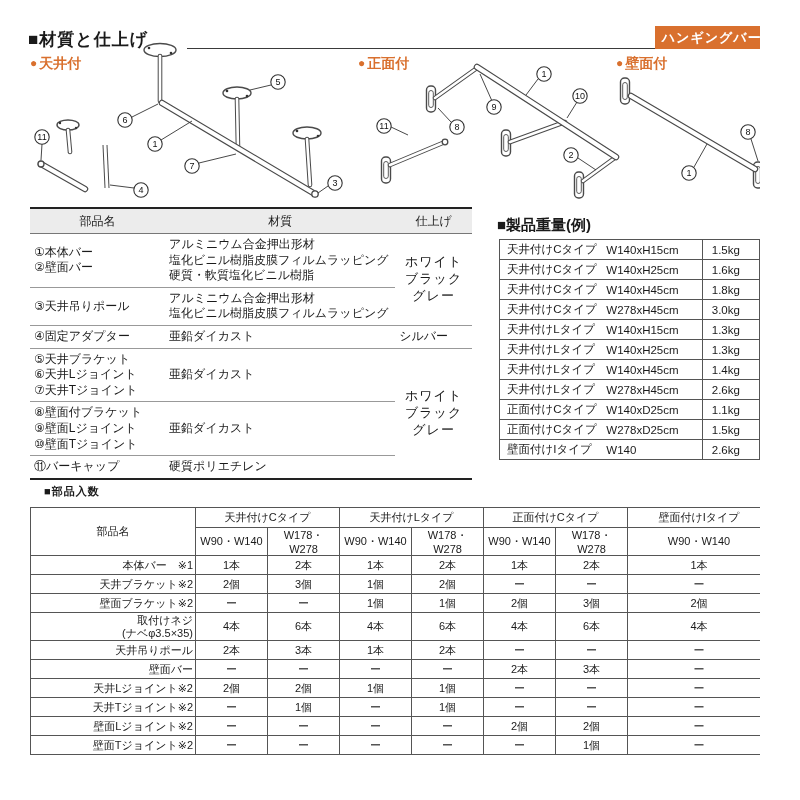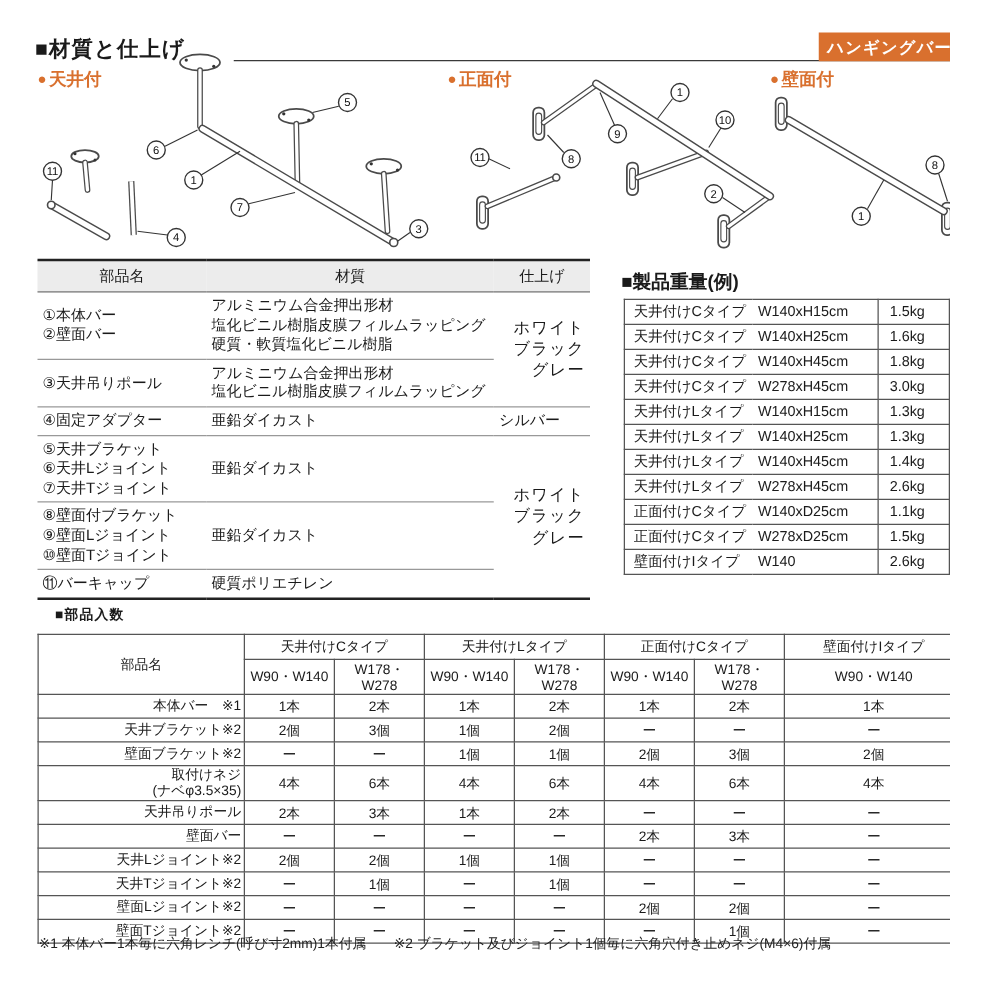--- a/index.html
+++ b/index.html
@@ -53,21 +53,21 @@
   .materials th {
     background:#ececec; border-bottom:1px solid #777; font-weight:normal;
     height:22px; text-align:center; font-size:12px;
   }
   .materials td { border-bottom:1px solid #999; padding:3px 4px; vertical-align:middle; line-height:1.3; }
   .materials tr:last-child td { border-bottom:none; }
   .col-parts { width:134px; }
   .col-mat   { width:234px; }
   .col-fin   { width:72px; text-align:left; }
   .pre { white-space:pre-line; }
-  .fin { text-align:right; font-size:13px; letter-spacing:1px; line-height:1.45; }
+  .fin { text-align:center; font-size:13px; letter-spacing:1px; line-height:1.45; }
 
   
   .weight { position:absolute; left:499px; top:239px; font-size:11.5px; border:1.5px solid #333; }
   .weight td { border:1px solid #555; height:19px; padding:0 4px; }
   .wt-type { border-right:none !important; width:92px; padding-left:7px !important; white-space:nowrap; }
   .wt-size { border-left:none !important; width:100px; white-space:nowrap;margin-top:36px; }
   .wt-val  { width:50px; padding-left:9px !important; white-space:nowrap; }
 
   
   .parts {
@@ -469,15 +469,14 @@
           <td>ー</td>
           <td>ー</td>
           <td>ー</td>
           <td>ー</td>
           <td>1個</td>
           <td>ー</td>
       </tr>
     </tbody>
   </table>
 
-  <div class="footnote">※1 本体バー1本毎に六角レンチ(呼び寸2mm)1本付属　　※2 ブラケット及びジョイント1個毎に六角穴付き止めネジ(M4×6)付属</div>
 
 </div>
 
 </body></html>

